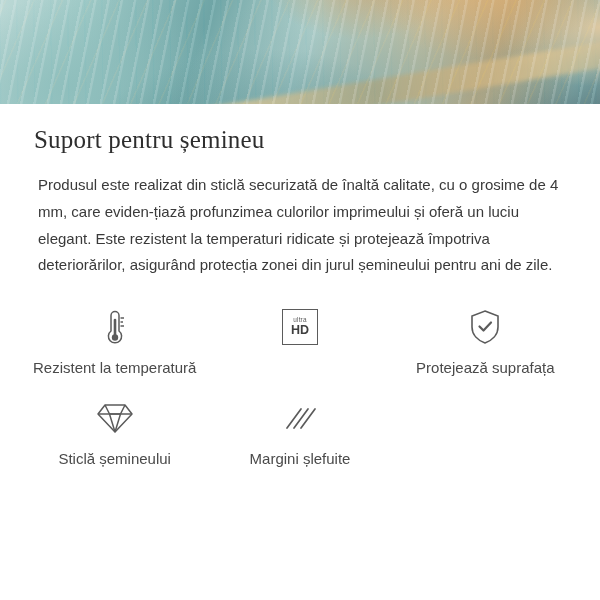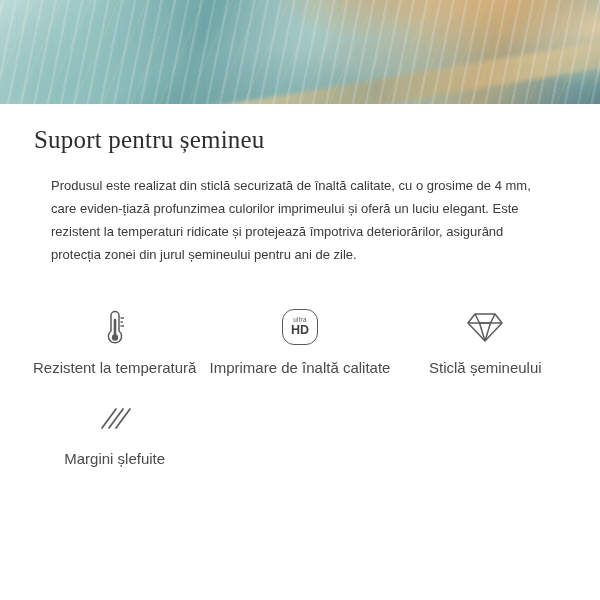--- a/index.html
+++ b/index.html
@@ -117,24 +117,24 @@
     font-family: "Liberation Serif", serif;
     font-size: 25px;
     line-height: 1.30;
     color: #2e2e2e;
     font-weight: 400;
     margin: 0 0 16px 0;
     letter-spacing: 0.2px;
   }
   .headline .l2 { display: block; }
   .body-copy {
-    font-size: 13px;
+    font-size: 15px;
     line-height: 1.78;
     color: #3a3a3a;
-    margin: 17px;
+    margin: 4px;
     max-width: 540px;
   }
 
   
   .features {
     margin-top: 22px;
     padding: 0 22px;
     display: grid;
     grid-template-columns: repeat(3, 1fr);
     grid-row-gap: 18px;
@@ -155,21 +155,21 @@
   }
   .feature-label {
     font-size: 15px;
     color: #4a4a4a;
     line-height: 1.3;
   }
   .hd-badge {
     width: 34px;
     height: 34px;
     border: 1.6px solid #5b5b5b;
-    border-radius: 12px;
+    border-radius: 0;
     display: flex;
     flex-direction: column;
     align-items: center;
     justify-content: center;
     line-height: 1;
   }
   .hd-badge .t1 { font-size: 6.4px; color: #5b5b5b; letter-spacing: .2px; }
   .hd-badge .t2 { font-size: 12.5px; font-weight: bold; color: #3f3f3f; margin-top: 1px; }
   svg { display: block; }
 </style>
@@ -224,23 +224,31 @@
       <div class="feature-label">Rezistent la temperatură</div>
     </div>
 
     <div class="feature">
       <div class="feature-icon">
         <div class="hd-badge">
           <span class="t1">ultra</span>
           <span class="t2">HD</span>
         </div>
       </div>
-      <div class="feature-label">Imprimare de înaltă calitate</div>
-    </div>
-
+    </div>
+
+    <div class="feature">
+      <div class="feature-icon">
+        <svg width="34" height="38" viewBox="0 0 34 38" fill="none" stroke="#5b5b5b" stroke-width="1.6">
+          <path d="M17 3 L30 8 V19 C30 27 24 32.5 17 35 C10 32.5 4 27 4 19 V8 Z"></path>
+          <path d="M11.5 18.5 L15.5 22.5 L23 14.5" stroke-width="2.2" stroke-linecap="round" stroke-linejoin="round"></path>
+        </svg>
+      </div>
+      <div class="feature-label">Protejează suprafața</div>
+    </div>
 
     <div class="feature">
       <div class="feature-icon">
         <svg width="38" height="34" viewBox="0 0 38 34" fill="none" stroke="#5b5b5b" stroke-width="1.5" stroke-linejoin="round">
           <path d="M9 4 H29 L36 13 L19 31 L2 13 Z"></path>
           <path d="M2 13 H36"></path>
           <path d="M9 4 L13.5 13 L19 31"></path>
           <path d="M29 4 L24.5 13 L19 31"></path>
           <path d="M13.5 13 H24.5"></path>
         </svg>

